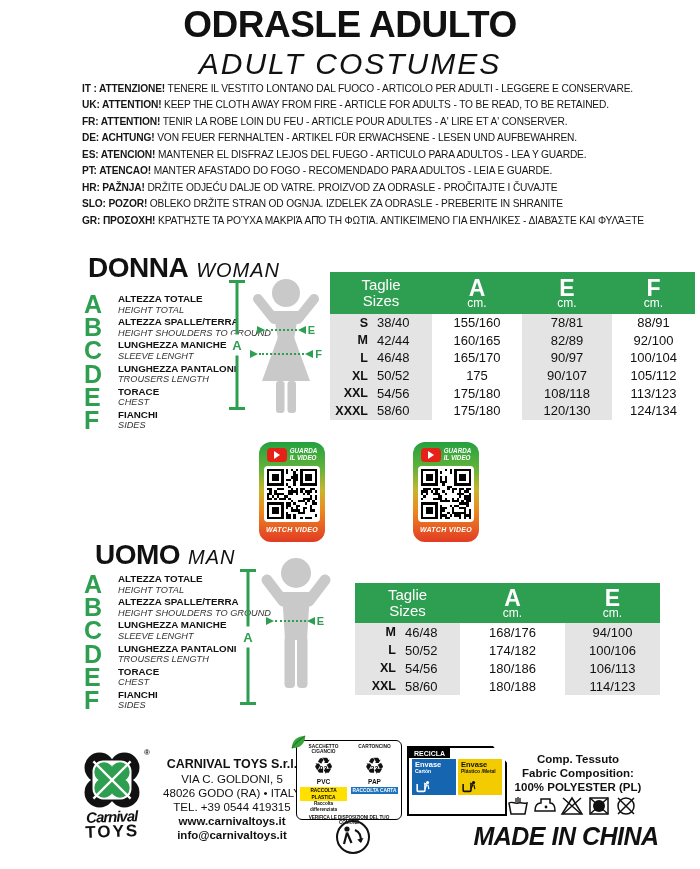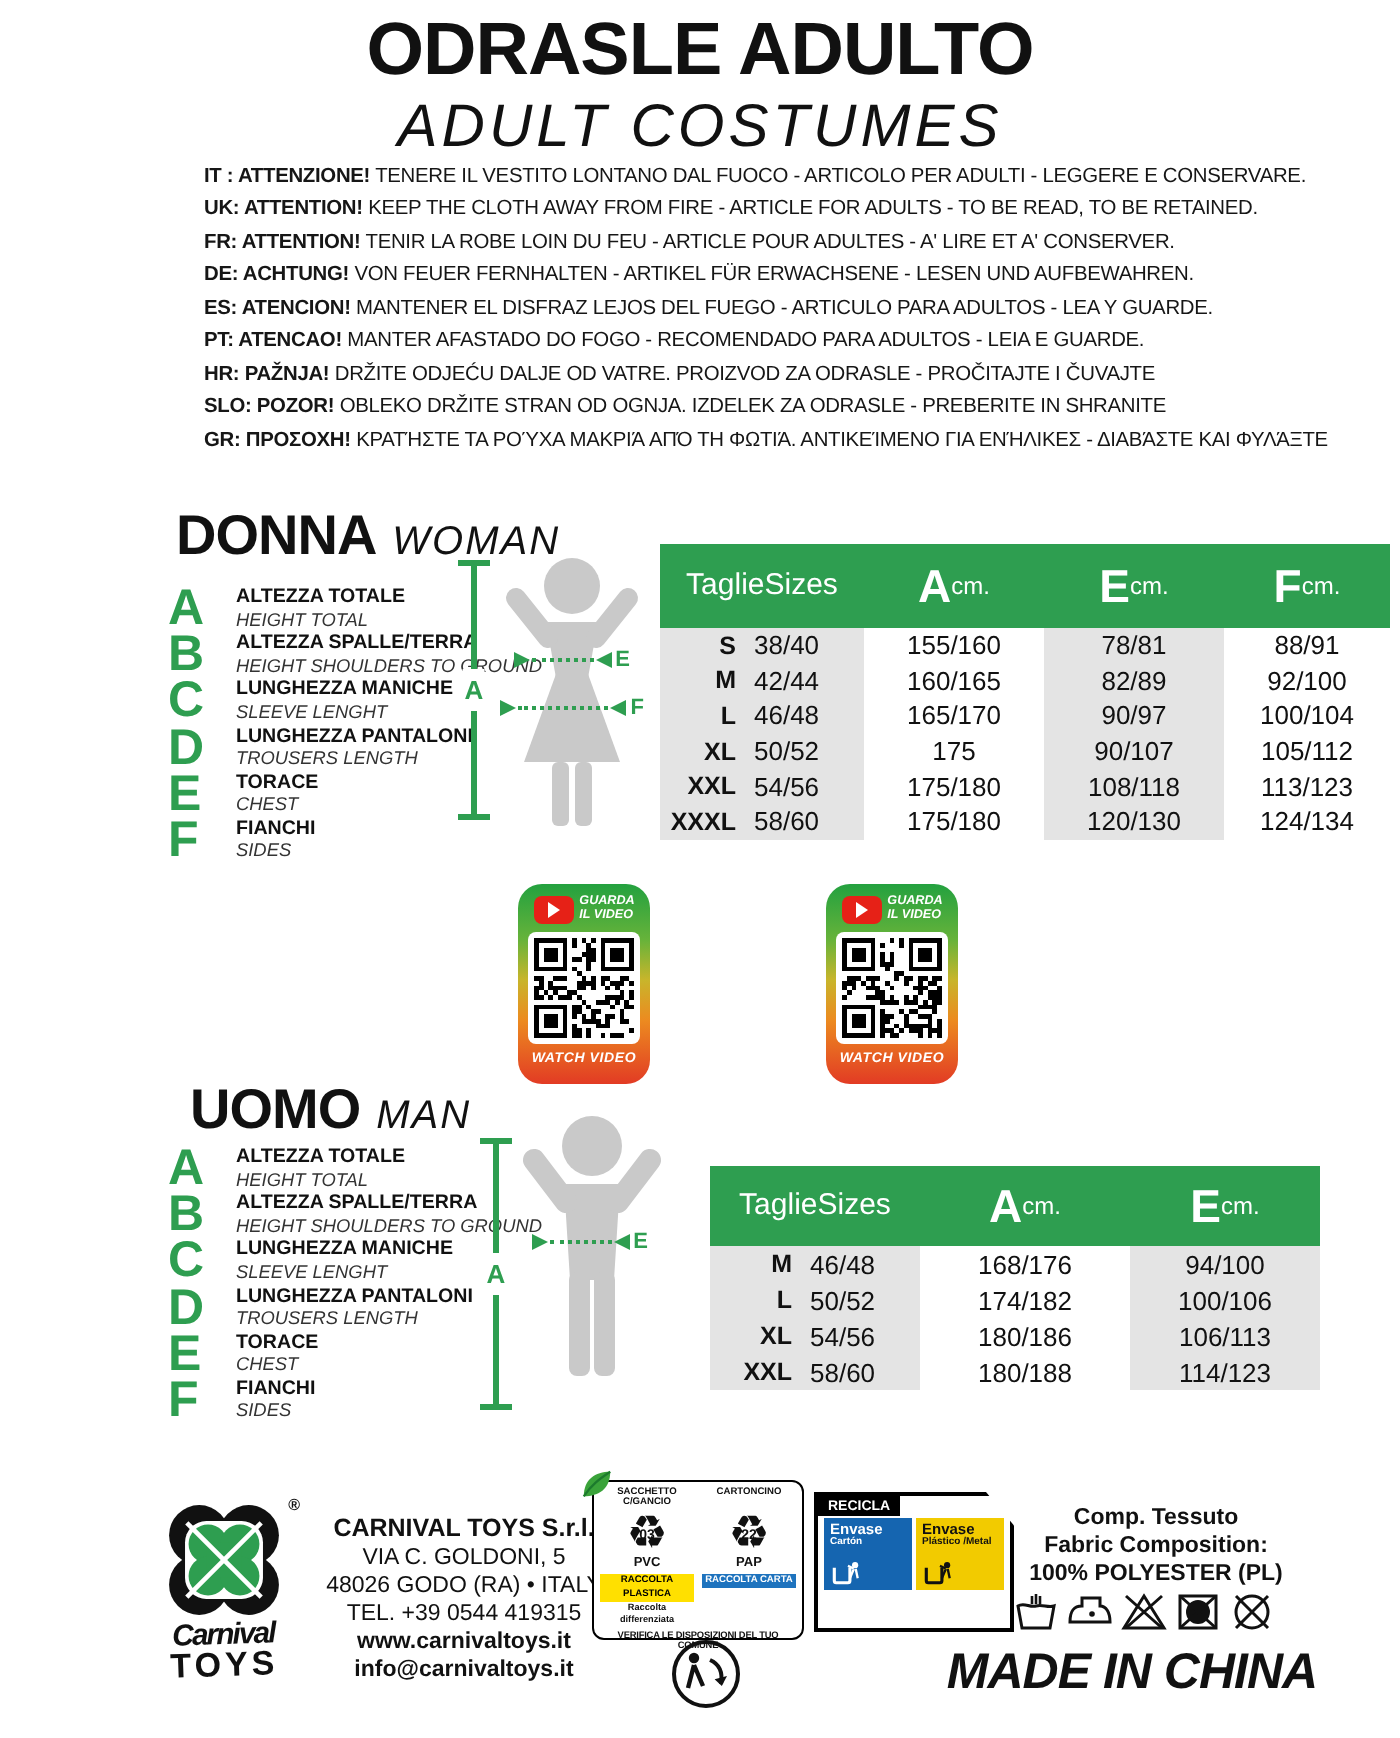--- a/index.html
+++ b/index.html
@@ -14,21 +14,21 @@
     font-family:"Liberation Sans", sans-serif;color:var(--ink);
   }
   .abs{position:absolute;}
   
   .title{position:absolute;top:4px;left:0;right:0;text-align:center;
     font-size:37px;font-weight:800;letter-spacing:-0.5px;}
   .subtitle{position:absolute;top:47px;left:0;right:0;text-align:center;
     font-size:30px;font-style:italic;font-weight:500;letter-spacing:2px;}
   
   .warnings{position:absolute;left:82px;top:81px;width:612px;}
-  .warning{font-size:10.2px;line-height:16.45px;white-space:nowrap;letter-spacing:-0.15px;color:#161616;margin-left:20px;}
+  .warning{font-size:10.2px;line-height:16.45px;white-space:nowrap;letter-spacing:-0.15px;color:#161616;}
   .warning b{font-weight:700;}
   
   .sec-title{position:absolute;font-size:28px;font-weight:800;letter-spacing:-0.5px;}
   .sec-title .en{font-style:italic;font-weight:400;font-size:20px;margin-left:8px;letter-spacing:1px;}
   
   .legend{position:absolute;width:210px;}
   .legend-item{display:flex;height:23.2px;align-items:flex-start;}
   .legend-letter{width:34px;flex:0 0 34px;font-size:25px;font-weight:800;color:var(--green);line-height:23px;}
   .legend-text{padding-top:1px;}
   .legend-it{display:block;font-weight:700;font-size:9.8px;line-height:10.5px;white-space:nowrap;}
@@ -46,21 +46,21 @@
   .harrow .tr.r{border-left:8px solid var(--green);}
   .harrow .tr.l{border-right:8px solid var(--green);}
   .harrow .dots{flex:1;border-top:2.5px dotted var(--green);margin:0 1px;}
   .harrow .lbl{color:var(--green);font-weight:800;font-size:11px;margin-left:2px;line-height:10px;}
   
   .size-table{position:absolute;display:grid;}
   .donna-table{left:330px;top:272px;grid-template-columns:42px 60px 90px 90px 83px;
     grid-template-rows:42px;grid-auto-rows:17.6px;}
   .uomo-table{left:355px;top:583px;grid-template-columns:45px 60px 105px 95px;
     grid-template-rows:40px;grid-auto-rows:18px;}
-  .th{background:var(--green);color:#fff;display:flex;align-items:center;justify-content:center;}
+  .th{background:var(--green);color:#fff;display:flex;flex-direction:column;align-items:center;justify-content:center;}
   .th-sizes{grid-column:1 / 3;}
   .th-sizes span{font-size:15px;line-height:16px;}
   .th-col .big{font-size:23px;font-weight:800;line-height:20px;}
   .th-col .unit{font-size:12px;line-height:11px;}
   .rows{display:contents;}
   .t-row{display:contents;}
   .td{display:flex;align-items:center;justify-content:center;font-size:13px;}
   .td.size{justify-content:flex-end;font-weight:700;font-size:12.5px;padding-right:4px;box-sizing:border-box;}
   .td.range{justify-content:flex-start;padding-left:5px;box-sizing:border-box;}
   .shade{background:var(--shade);}

